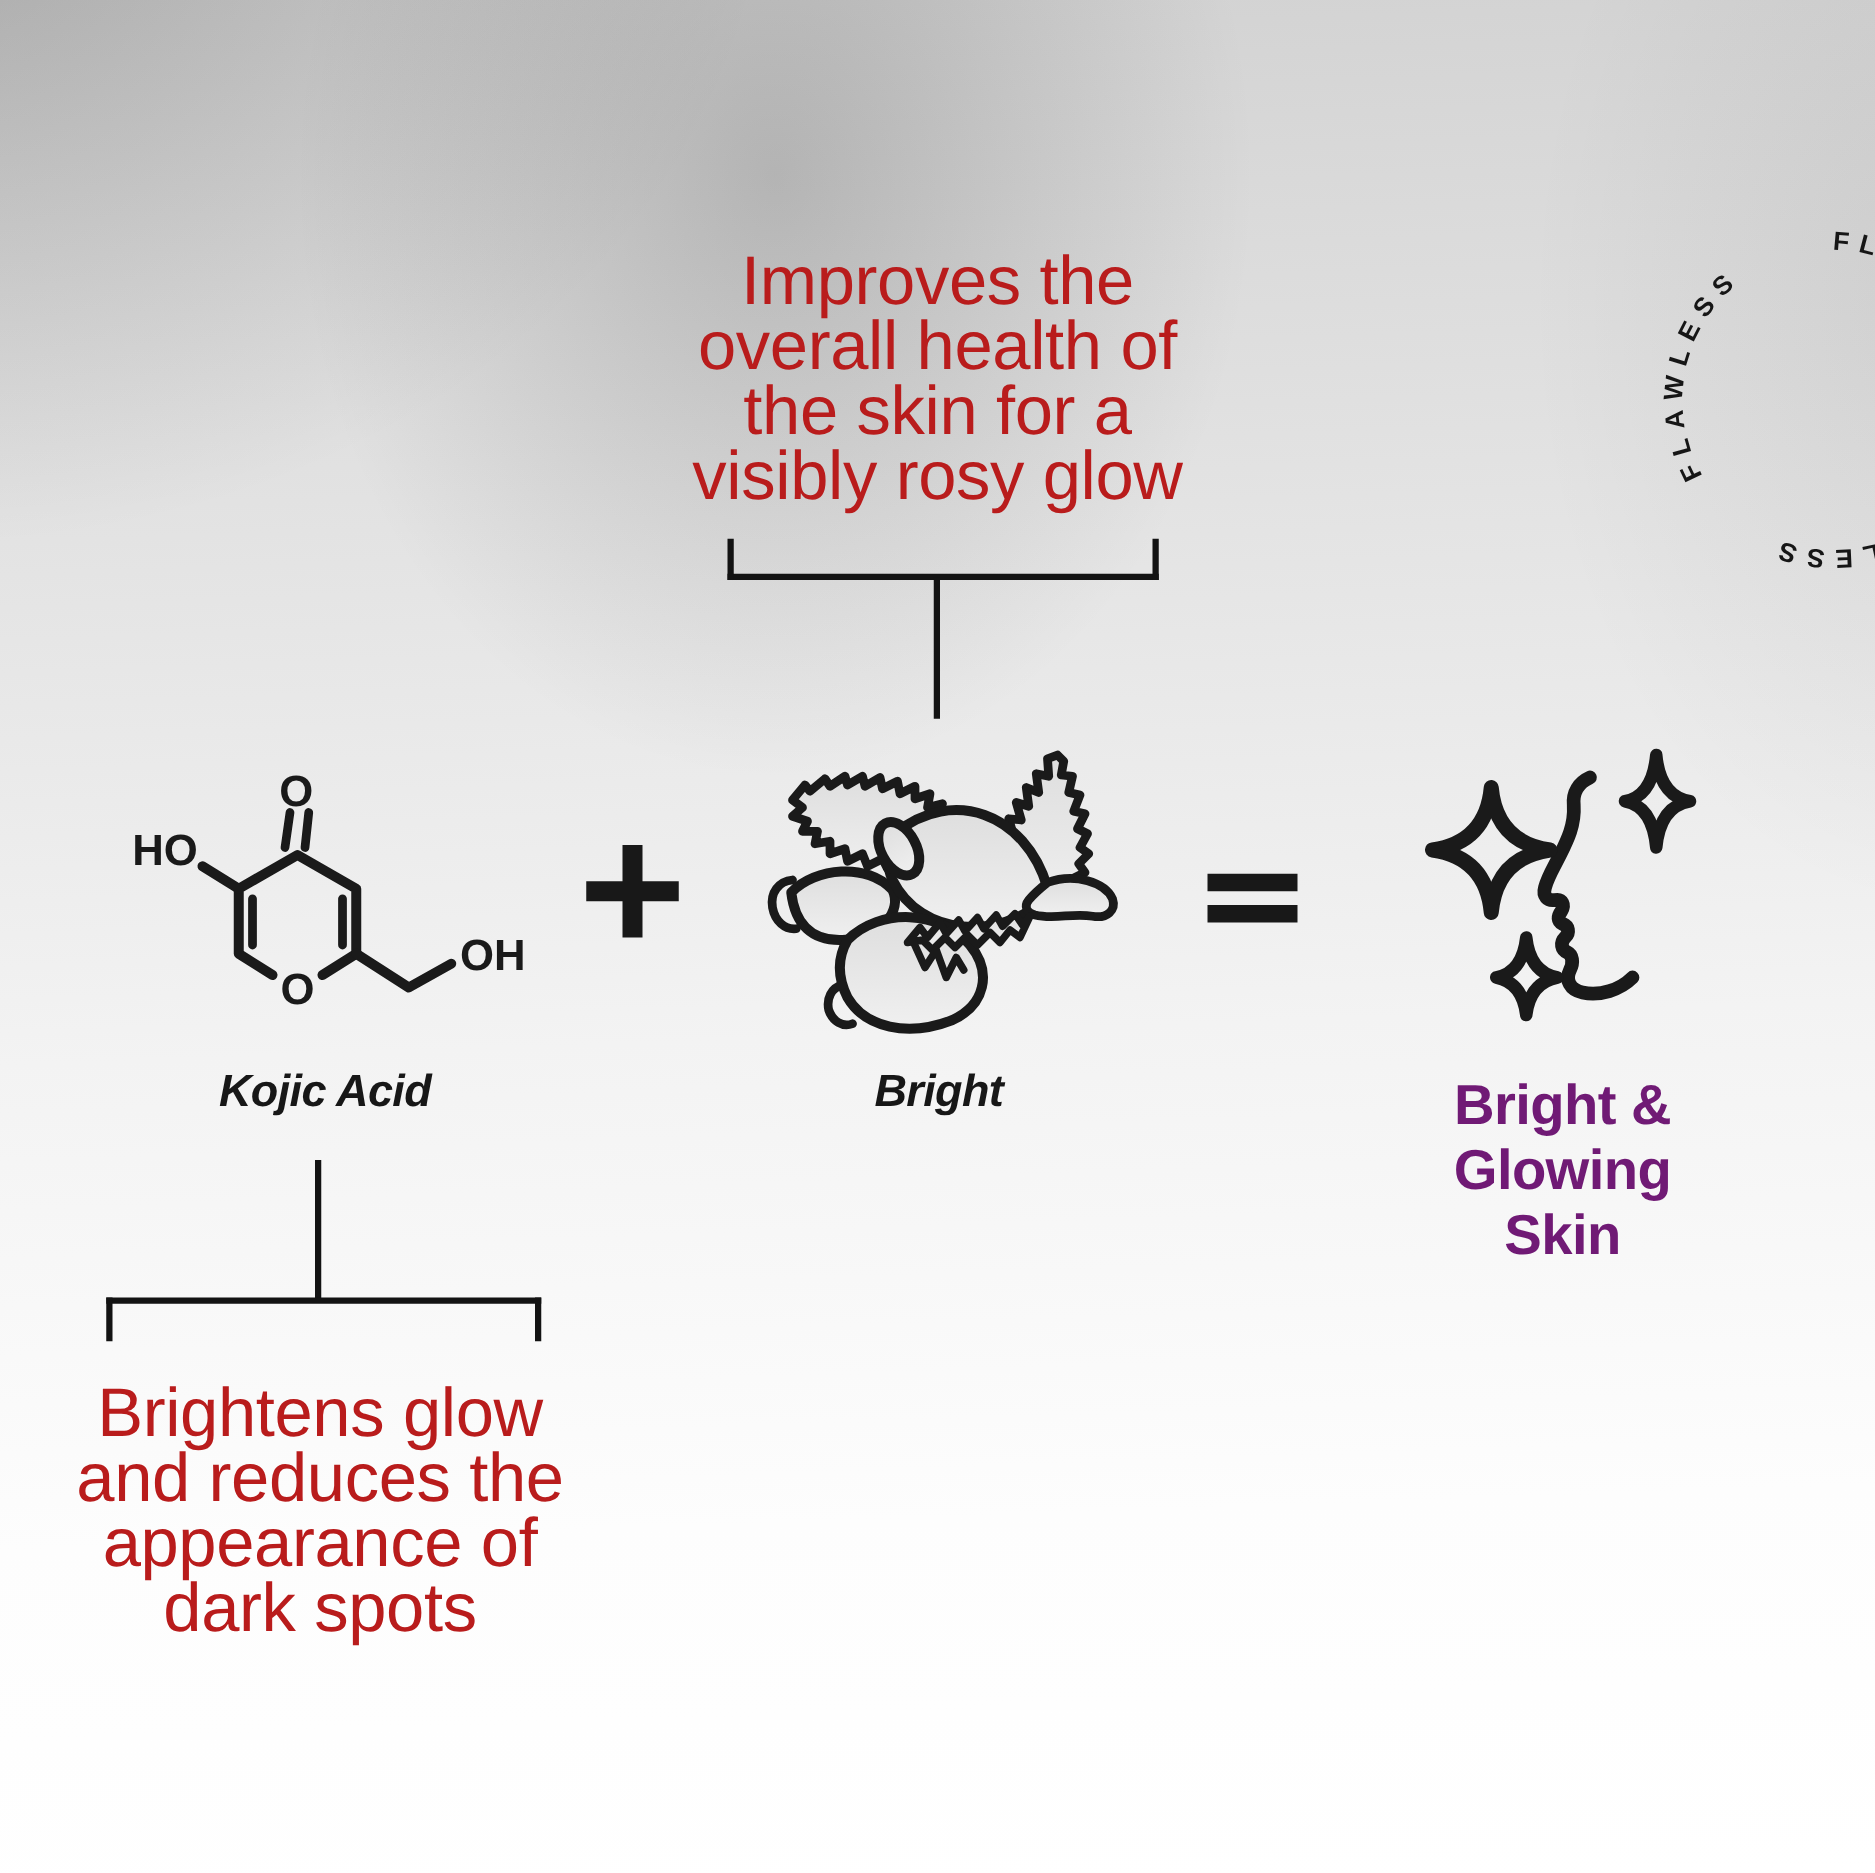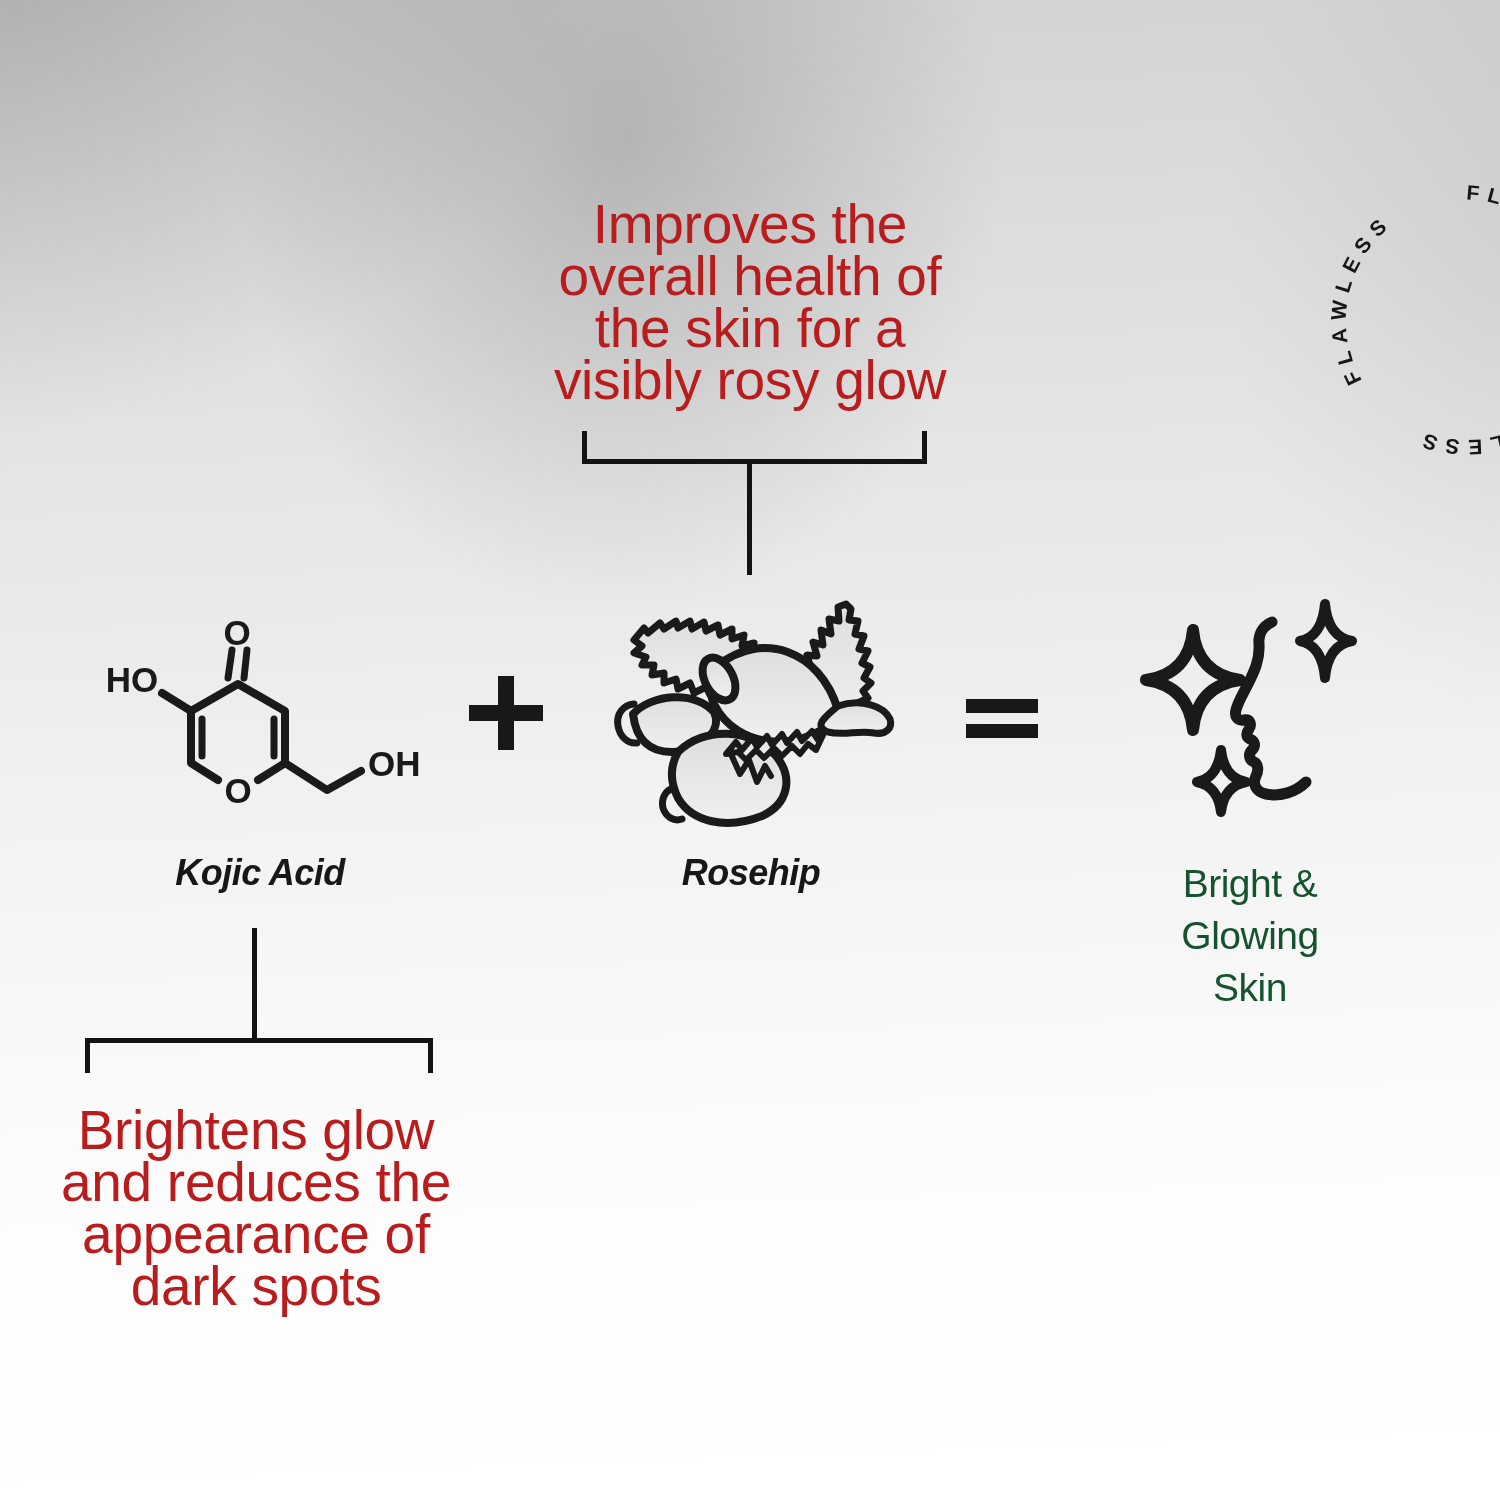--- a/index.html
+++ b/index.html
@@ -22,21 +22,21 @@
   .note-top{left:450px;top:198px;width:600px;}
   .note-bottom{left:6px;top:1104px;width:500px;}
   .ing-label{
     position:absolute;text-align:center;
     font-size:36px;font-weight:700;font-style:italic;color:#171717;letter-spacing:-0.5px;
   }
   .label-kojic{left:60px;top:852px;width:400px;}
   .label-rosehip{left:551px;top:852px;width:400px;}
   .result-label{
     position:absolute;left:1050px;top:858px;width:400px;text-align:center;white-space:pre-line;
-    font-size:39px;line-height:52px;font-weight:400;color:#14532d;letter-spacing:-0.5px;
+    font-size:45px;line-height:52px;font-weight:700;color:#701a75;letter-spacing:-0.5px;
   }
   
   .bracket{position:absolute;border:0 solid #131313;}
   .bracket-top{left:582px;top:431px;width:335px;height:28px;border-left-width:5px;border-right-width:5px;border-bottom-width:5px;}
   .bracket-bottom{left:85px;top:1038px;width:338px;height:30px;border-left-width:5px;border-right-width:5px;border-top-width:5px;}
   .stem{position:absolute;width:5px;background:#131313;}
   .stem-top{left:747px;top:462px;height:113px;}
   .stem-bottom{left:252px;top:928px;height:111px;}
   
   .plus{position:absolute;left:469px;top:676px;width:74px;height:74px;}
@@ -115,21 +115,21 @@
       <ellipse cx="719" cy="679" rx="14" ry="23" transform="rotate(-28 719 679)" fill="url(#bgfill)" stroke-width="8"></ellipse>
       <path fill="url(#bgfill)" stroke-width="7" d="M838,706 C860,698 884,706 890,719 C893,728 886,735 874,733 C858,730 844,736 828,732 C821,730 819,725 823,720 C828,714 833,710 838,706 Z"></path>
       <path fill="url(#bgfill)" stroke-width="8" d="M678,752 C704,726 752,728 776,756 C794,778 788,804 762,816 C726,830 692,822 678,798 C670,782 670,766 678,752 Z"></path>
       <path fill="none" stroke-width="7" d="M674,788 C665,790 661,799 663,808 C666,817 674,822 682,819"></path>
       <path fill="url(#bgfill)" stroke-width="6" d="M726,754 L736,742 L742,750 L752,738 L757,747 L767,736 L772,745 L782,734 L787,743 L797,732 L802,741
            L812,731 L818,740 L824,733
            L816,750 L808,744 L800,754 L792,746 L782,756 L774,748 L764,758 L756,750 L746,760 L738,752 Z"></path>
       <path fill="none" stroke-width="6" d="M730,752 L740,774 L749,760 L757,782 L765,766 L771,776"></path>
     </g>
   </svg>
-  <div class="ing-label label-rosehip">Rosehip</div>
+  <div class="ing-label label-rosehip">Bright</div>
 
   <div class="equals">
       <span class="sr">=</span>
     </div>
 
   <svg width="280" height="240" viewBox="1120 588 280 240" style="left:1120px;top:588px;">
     <g fill="none" stroke="#1a1a1a" stroke-linecap="round" stroke-linejoin="round">
       <path stroke-width="11" d="M1272,622 C1263,626 1258,634 1259,644 C1260,660 1254,672 1248,684 C1243,694 1238,702 1236,710
            C1234,717 1238,721 1244,720 C1250,719 1252,724 1249,729 C1246,733 1246,737 1250,739
            C1255,741 1256,746 1252,750 C1248,754 1249,760 1254,762 C1258,764 1259,770 1256,776

